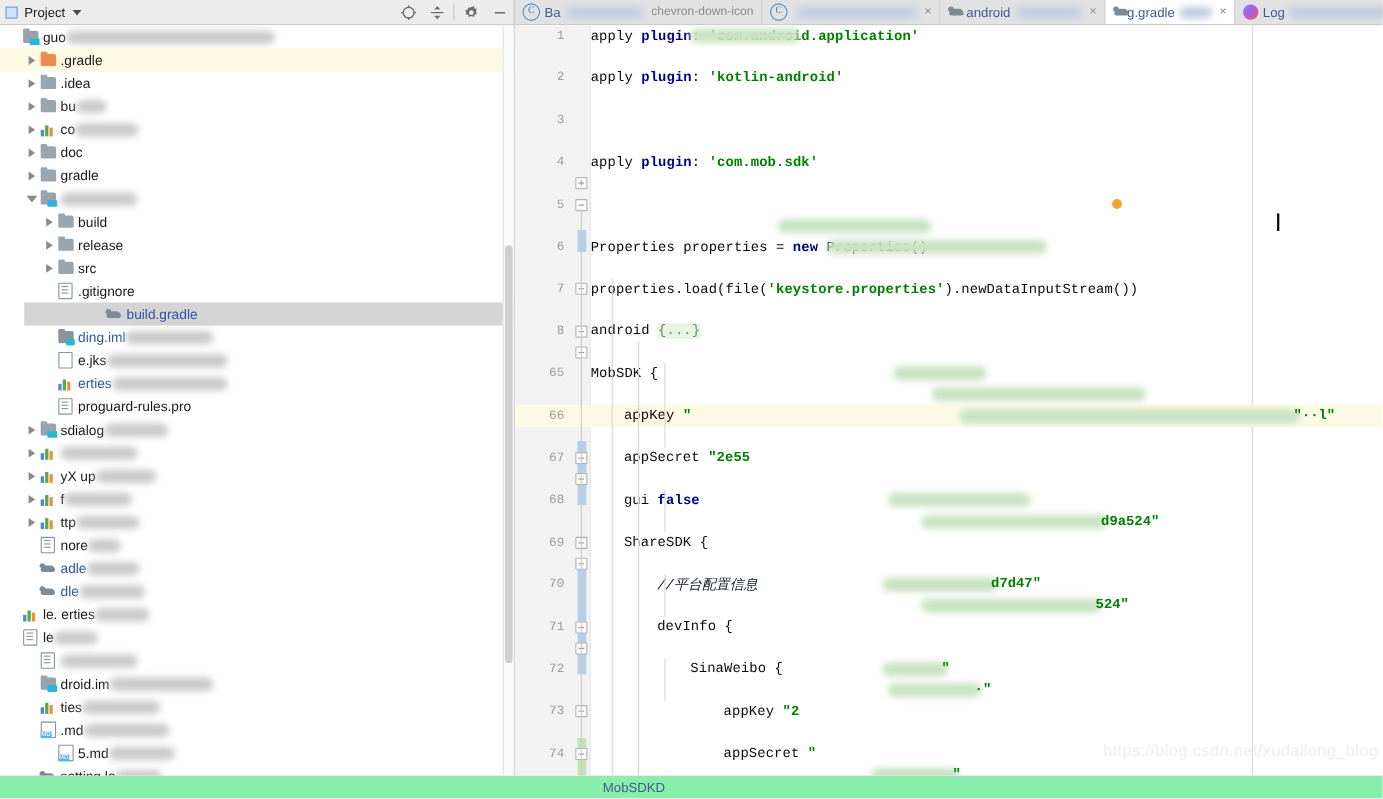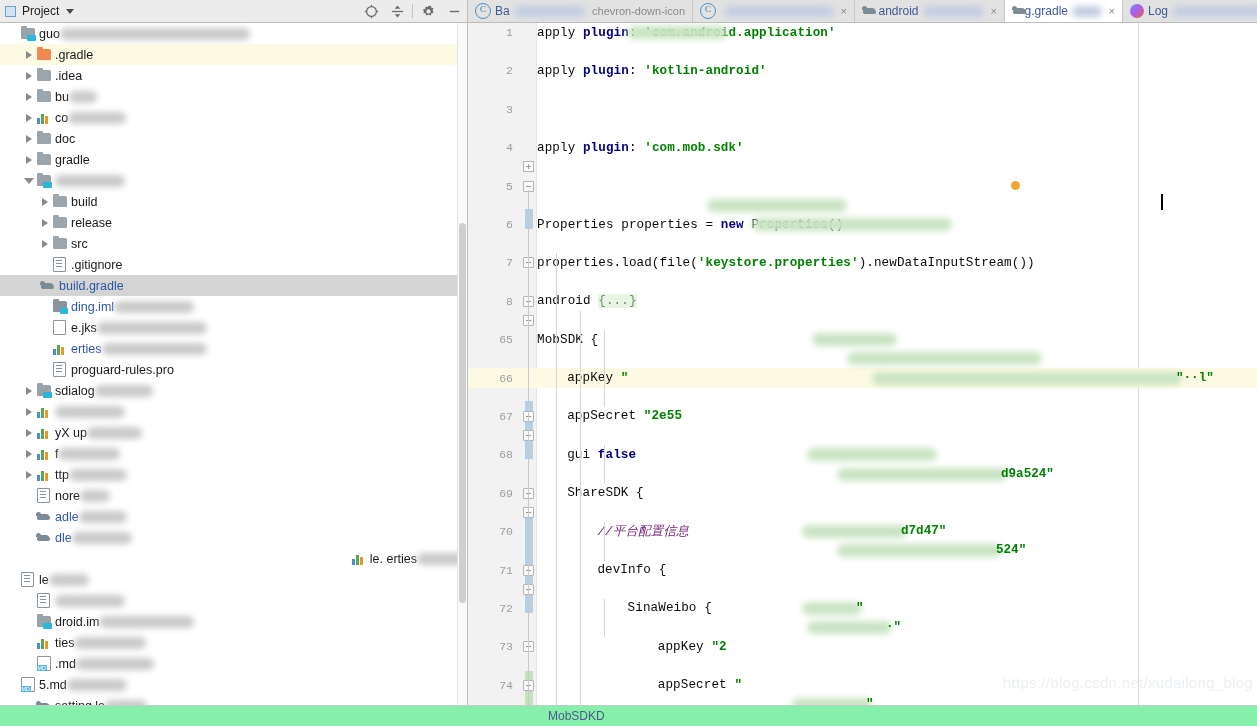--- a/index.html
+++ b/index.html
@@ -105,21 +105,21 @@
   .code-lines{position:absolute;left:0;right:0;top:0;}
   .cline{height:19.2px;position:relative;display:flex;align-items:center;white-space:pre;}
   .cline.hl{background:#fdfae3;}
   .lnum{position:absolute;left:0;width:45px;text-align:right;font-family:"Liberation Mono","DejaVu Sans Mono",monospace;
         font-size:11.5px;color:#9d9d9d;}
   .ctxt{position:absolute;left:69px;font-family:"Liberation Mono","DejaVu Sans Mono",monospace;
         font-size:12.6px;color:#0a0a0a;letter-spacing:.1px;}
   .kw{color:#000080;font-weight:bold;}
   .str{color:#008000;font-weight:bold;}
   .fold-str{background:#e8f4e4;color:#6a8f6a;}
-  .cmt{color:#701a75;font-style:italic;}
+  .cmt{color:#0f172a;font-style:italic;}
   .plain{color:#0a0a0a;}
 
   
   .fm{position:absolute;left:55px;width:11px;height:11px;box-sizing:border-box;
       border:1px solid #b5b5b5;background:#fafafa;color:#8a8a8a;font-size:9px;line-height:9px;
       text-align:center;font-family:"Liberation Sans",sans-serif;}
   .fm.minus{border-radius:1px;}
   .fm.minus:after{content:"";position:absolute;left:2px;top:4px;width:5px;height:1px;background:#9a9a9a;}
   .fm.plus:after{content:"";position:absolute;left:2px;top:4px;width:5px;height:1px;background:#9a9a9a;}
   .fm.plus:before{content:"";position:absolute;left:4px;top:2px;width:1px;height:5px;background:#9a9a9a;}
@@ -329,21 +329,21 @@
             </span>
             <span class="lbl">src</span>
           </div>
           <div class="row indent2" style="padding-left: 38px;">
             <span class="noarrow"></span>
             <span class="ticon">
               <span class="fdoc"></span>
             </span>
             <span class="lbl">.gitignore</span>
           </div>
-          <div class="row indent2 sel" style="padding-left: 26px;">
+          <div class="row indent2 sel" style="padding-left: 60px; margin-left: 22px;">
             <span class="noarrow"></span>
             <span class="ticon">
               <span class="fgradle"></span>
             </span>
             <span class="lbl blue">build.gradle</span>
           </div>
           <div class="row indent2" style="padding-left: 38px;">
             <span class="noarrow"></span>
             <span class="ticon">
               <span class="fiml"></span>
@@ -461,21 +461,21 @@
             <span class="blurb" style="width:48px;height:12px;background:#c9c9c9;"></span>
           </div>
           <div class="row indent1" style="padding-left: 22px;">
             <span class="noarrow"></span>
             <span class="ticon">
               <span class="fgradle"></span>
             </span>
             <span class="lbl blue">dle</span>
             <span class="blurb" style="width:60px;height:12px;background:#c9c9c9;"></span>
           </div>
-          <div class="row indent1" style=" justify-content: flex-end;">
+          <div class="row indent1" style="">
             <span class="noarrow"></span>
             <span class="ticon">
               <span class="fbar">
                 <i></i>
                 <i></i>
                 <i></i>
               </span>
             </span>
             <span class="lbl">le.    erties</span>
             <span class="blurb" style="width:50px;height:12px;background:#c9c9c9;"></span>
@@ -517,21 +517,21 @@
             <span class="blurb" style="width:72px;height:12px;background:#c9c9c9;"></span>
           </div>
           <div class="row indent1" style="padding-left: 22px;">
             <span class="noarrow"></span>
             <span class="ticon">
               <span class="fmd"></span>
             </span>
             <span class="lbl">.md</span>
             <span class="blurb" style="width:78px;height:12px;background:#c9c9c9;"></span>
           </div>
-          <div class="row indent1" style="padding-left: 6px;">
+          <div class="row indent1" style="padding-left: 38px;">
             <span class="noarrow"></span>
             <span class="ticon">
               <span class="fmd"></span>
             </span>
             <span class="lbl">5.md</span>
             <span class="blurb" style="width:60px;height:12px;background:#c9c9c9;"></span>
           </div>
           <div class="row indent1" style="padding-left: 22px;">
             <span class="noarrow"></span>
             <span class="ticon">

